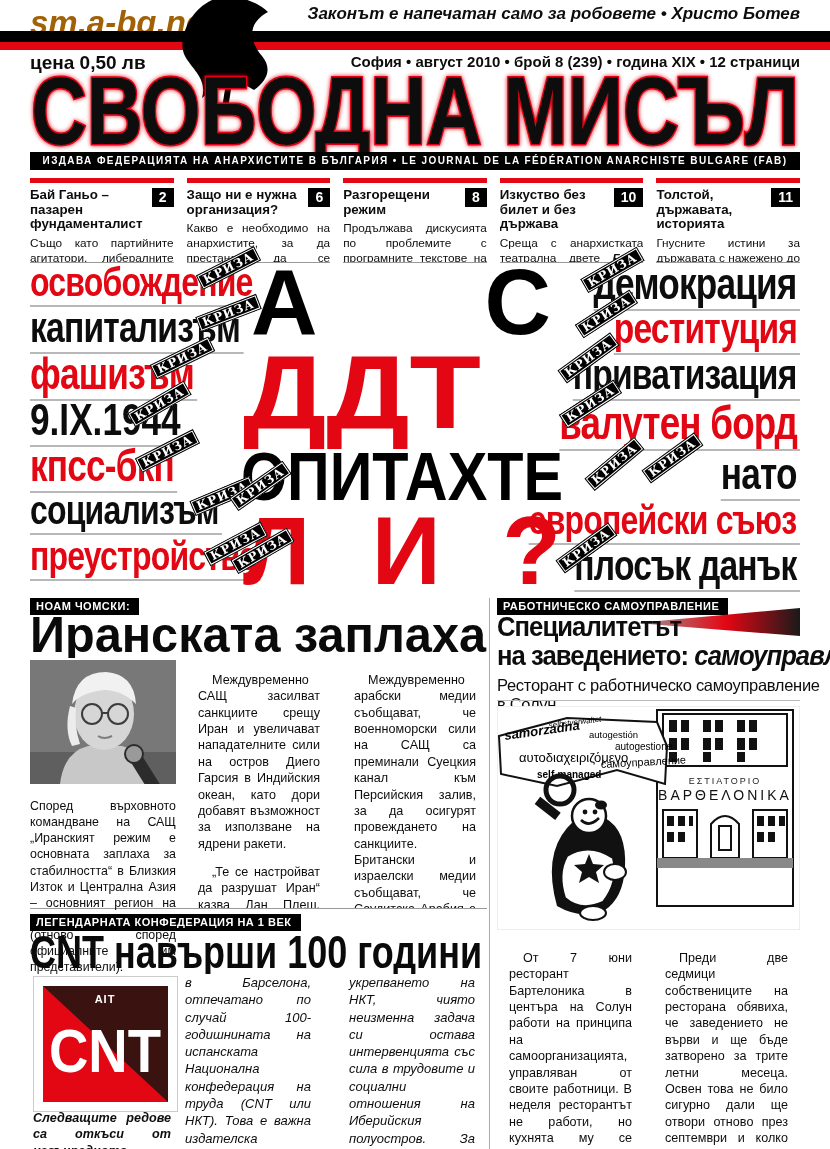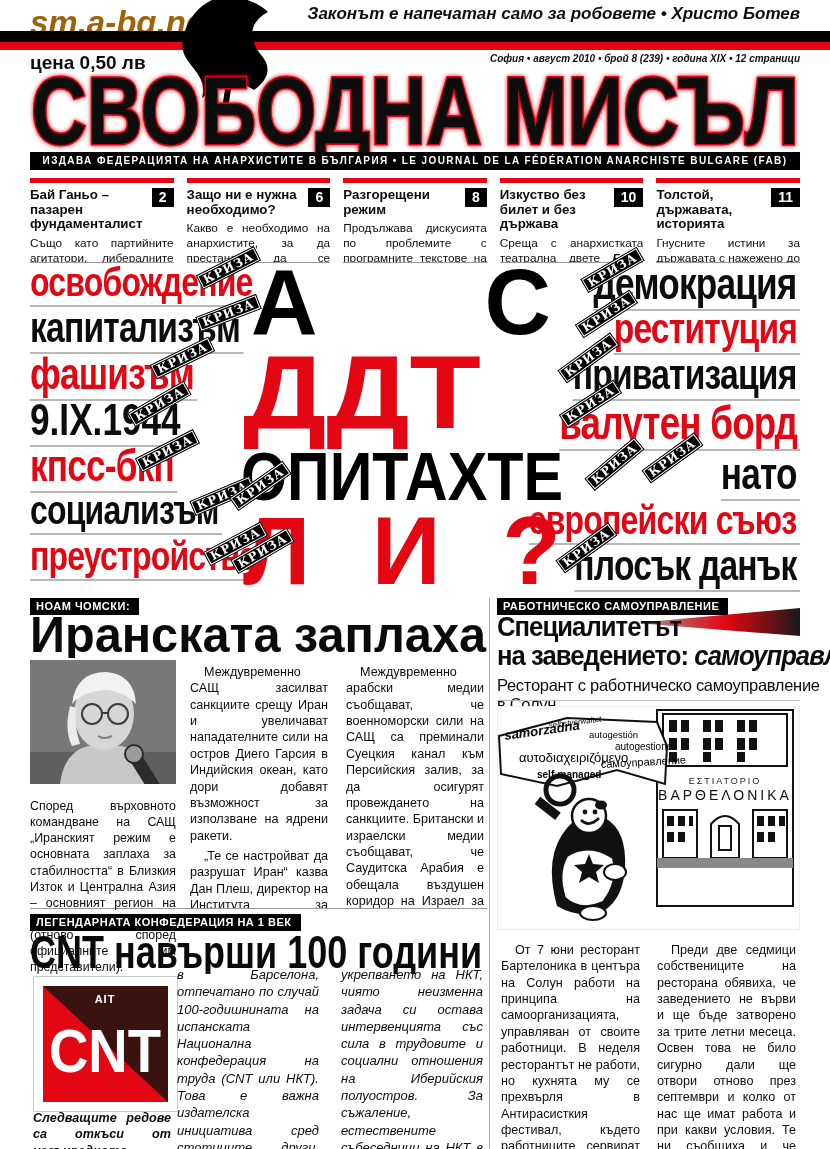--- a/index.html
+++ b/index.html
@@ -7,21 +7,21 @@
         font-family:"Liberation Sans",sans-serif;color:#0d0d0d;}
   .abs{position:absolute;}
   .red{color:#e30613;}
   
   .site-url{left:30px;top:6px;font-size:33px;font-weight:bold;font-style:italic;color:#a16207;
             border-bottom:3px double #222;line-height:1.05;text-decoration:none;}
   .motto{right:30px;top:4px;font-size:17px;font-weight:bold;font-style:italic;}
   .bar-black{left:0;top:31px;width:830px;height:11px;background:#000;}
   .bar-red{left:0;top:42px;width:830px;height:8px;background:#e30613;}
   .price{left:30px;top:52px;font-size:19px;font-weight:bold;}
-  .issue-line{right:30px;top:53px;font-size:10px;font-weight:bold;font-style:italic;}
+  .issue-line{right:30px;top:53px;font-size:15px;font-weight:bold;}
   .masthead-svg{left:25px;top:62px;}
   .publisher-bar{left:30px;top:152px;width:770px;height:18px;background:#000;color:#fff;
       font-size:10px;font-weight:bold;letter-spacing:1.4px;text-align:center;line-height:18px;white-space:nowrap;}
   
   .teaser-row{left:30px;top:178px;width:770px;display:flex;gap:13px;}
   .teaser{flex:1;border-bottom:1px solid #999;padding-bottom:6px;height:78px;overflow:hidden;}
   .teaser-bar{height:5px;background:#e30613;margin-bottom:5px;}
   .teaser h3{margin:0 0 4px 0;font-size:13.3px;line-height:1.1;font-weight:bold;}
   .pagebox{float:right;background:#000;color:#fff;font-size:14px;font-weight:bold;
            padding:2px 7px;margin:0 0 2px 4px;}
@@ -34,21 +34,21 @@
   .stamp{position:absolute;background:#000;color:#fff;font-family:"DejaVu Serif",serif;
          font-weight:bold;font-size:12px;letter-spacing:1px;padding:1px 5px;
          box-shadow:inset 0 0 0 1px #000, inset 0 0 0 2px #fff;}
   
   .kicker{position:absolute;background:#000;color:#fff;font-size:11px;font-weight:bold;
           letter-spacing:.5px;padding:2px 9px 3px 6px;white-space:nowrap;}
   .vrule{left:489px;top:598px;width:1px;height:551px;background:#aaa;}
   .hrule{position:absolute;height:1px;background:#999;}
   .cols{display:flex;}
   .cols .col{overflow:hidden;}
-  .bodytext p{margin:4px;font-size:12.6px;line-height:1.3;text-align:justify;text-indent:14px;}
+  .bodytext p{margin:12px;font-size:12.6px;line-height:1.3;text-align:justify;text-indent:14px;}
   .bodytext p.ni{text-indent:0;}
   .caption{font-size:12.4px;line-height:1.3;text-align:justify;}
   
   .sm-headline{left:497px;top:613px;font-size:27px;font-weight:bold;line-height:1.06;
                letter-spacing:-1px;transform:scaleX(.95);transform-origin:0 0;white-space:nowrap;}
   .sm-sub{left:497px;top:676px;font-size:16.5px;letter-spacing:-.3px;}
   
   .cnt-logo{left:33px;top:976px;width:125px;height:116px;background:#fff;
             border:1px solid #ccc;padding:9px;}
   .cnt-caption{left:33px;top:1110px;width:138px;font-size:12.6px;font-style:italic;
@@ -87,21 +87,21 @@
   <div class="abs teaser-row">
     <div class="teaser">
       <div class="teaser-bar"></div>
       <h3><span class="pagebox">2</span>
           <span>Бай Ганьо – пазарен фундаменталист</span></h3>
       <p>Също като партийните агитатори, либералните икономисти са прави дори когато грешат.</p>
     </div>
     <div class="teaser">
       <div class="teaser-bar"></div>
       <h3><span class="pagebox">6</span>
-          <span>Защо ни е нужна необходимо?</span></h3>
+          <span>Защо ни е нужна организация?</span></h3>
       <p>Какво е необходимо на анархистите, за да престанат да се задоволяват с ролята на наблюдатели?</p>
     </div>
     <div class="teaser">
       <div class="teaser-bar"></div>
       <h3><span class="pagebox">8</span>
           <span>Разгорещени режим</span></h3>
       <p>Продължава дискусията по проблемите с програмните текстове на ФАБ.</p>
     </div>
     <div class="teaser">
       <div class="teaser-bar"></div>

